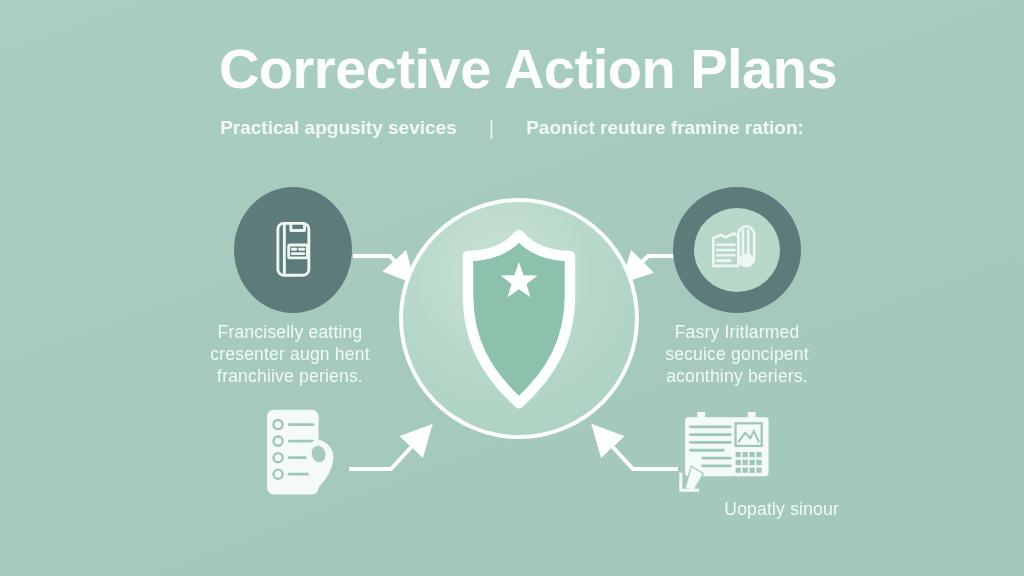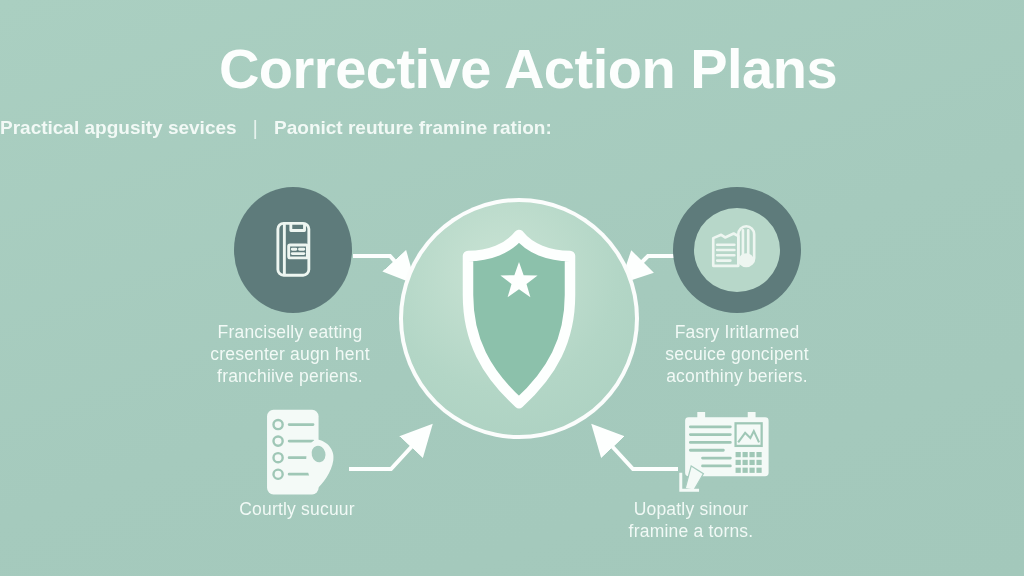--- a/index.html
+++ b/index.html
@@ -9,21 +9,21 @@
     background:linear-gradient(160deg,#aacfc1 0%,#a5cabd 55%,#a3c8bb 100%);
     font-family:"Liberation Sans", sans-serif;
   }
   .title {
     position:absolute; top:20px; left:0; width:100%;
     text-align:center; font-size:56px; font-weight:700;
     color:#fcfefd; letter-spacing:-0.5px; margin:16px;
   }
   .subtitle {
     position:absolute; top:116px; left:0; width:100%;
-    display:flex; justify-content:flex-start; align-items:center; gap:16px;
+    display:flex; justify-content:center; align-items:center; gap:32px;
     font-size:19px; font-weight:700; color:rgba(252,255,253,0.88);
   }
   .subtitle .divider { font-weight:400; opacity:0.85; font-size:21px; }
   .node-circle {
     position:absolute; border-radius:50%;
     display:flex; align-items:center; justify-content:center;
   }
   .tl-circle { left:234px; top:187px; width:118px; height:126px; background:#5e7b7b; }
   .tr-ring {
     left:673px; top:187px; width:128px; height:126px; box-sizing:border-box;
@@ -37,21 +37,21 @@
     display:flex; align-items:center; justify-content:center;
   }
   .node-label {
     position:absolute; width:220px; text-align:center;
     font-size:17.5px; line-height:22px; color:rgba(246,252,249,0.95);
     letter-spacing:0.2px;
   }
   .lbl-tl { left:180px; top:321px; }
   .lbl-tr { left:627px; top:321px; }
   .lbl-bl { left:187px; top:498px; }
-  .lbl-br { left:581px; top:498px; }
+  .lbl-br { left:619px; top:498px;text-align:right; }
   .icon-bl { position:absolute; left:256px; top:408px; }
   .icon-br { position:absolute; left:678px; top:412px; }
   .arrows { position:absolute; left:0; top:0; pointer-events:none; }
 </style>
 </head>
 <body>
 
 <div class="canvas">
 
   <h1 class="title">Corrective Action Plans</h1>
@@ -152,20 +152,18 @@
     <div>Fasry Iritlarmed</div>
     <div>secuice goncipent</div>
     <div>aconthiny beriers.</div>
   </div>
   <div class="node-label lbl-tl">
     <div>Franciselly eatting</div>
     <div>cresenter augn hent</div>
     <div>franchiive periens.</div>
   </div>
   <div class="node-label lbl-bl">
-    <div>Courtly sucuur</div>
   </div>
   <div class="node-label lbl-br">
     <div>Uopatly sinour</div>
-    <div>framine a torns.</div>
   </div>
 
 </div>
 
 </body></html>

